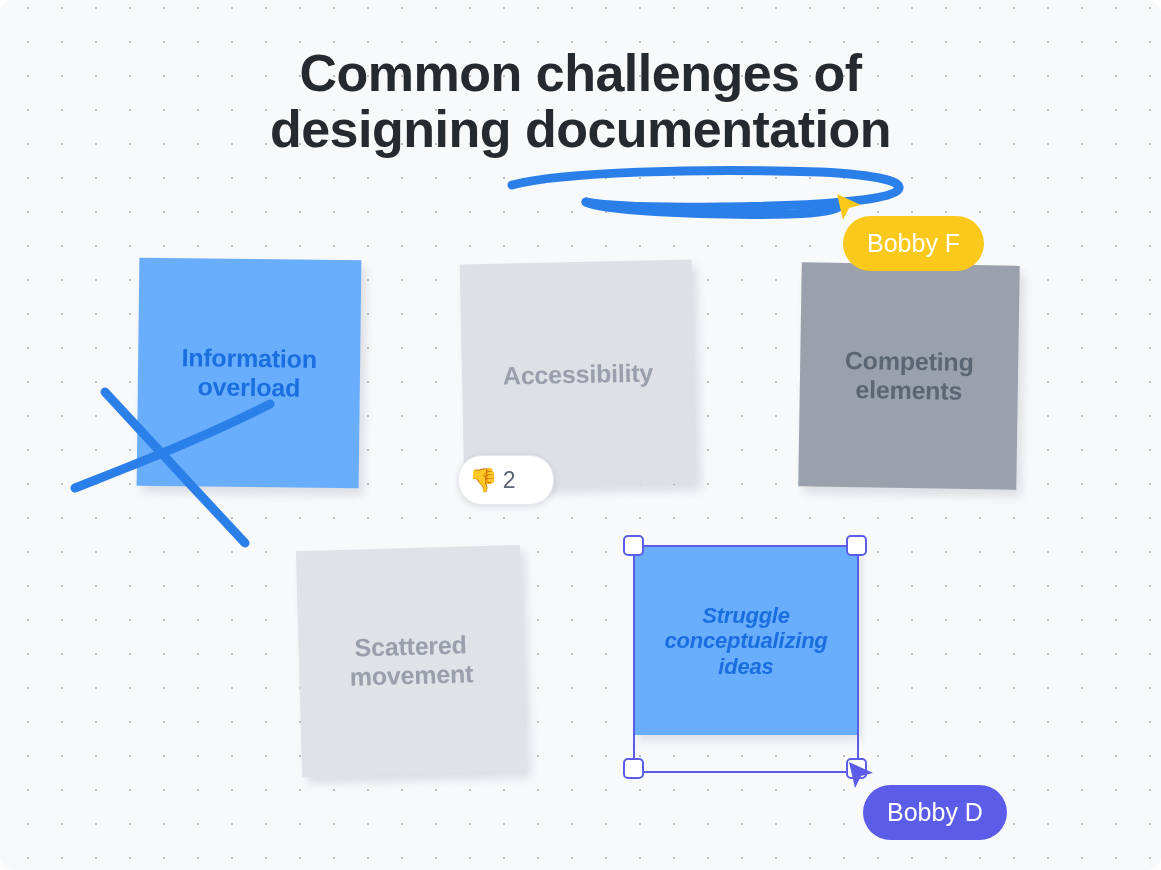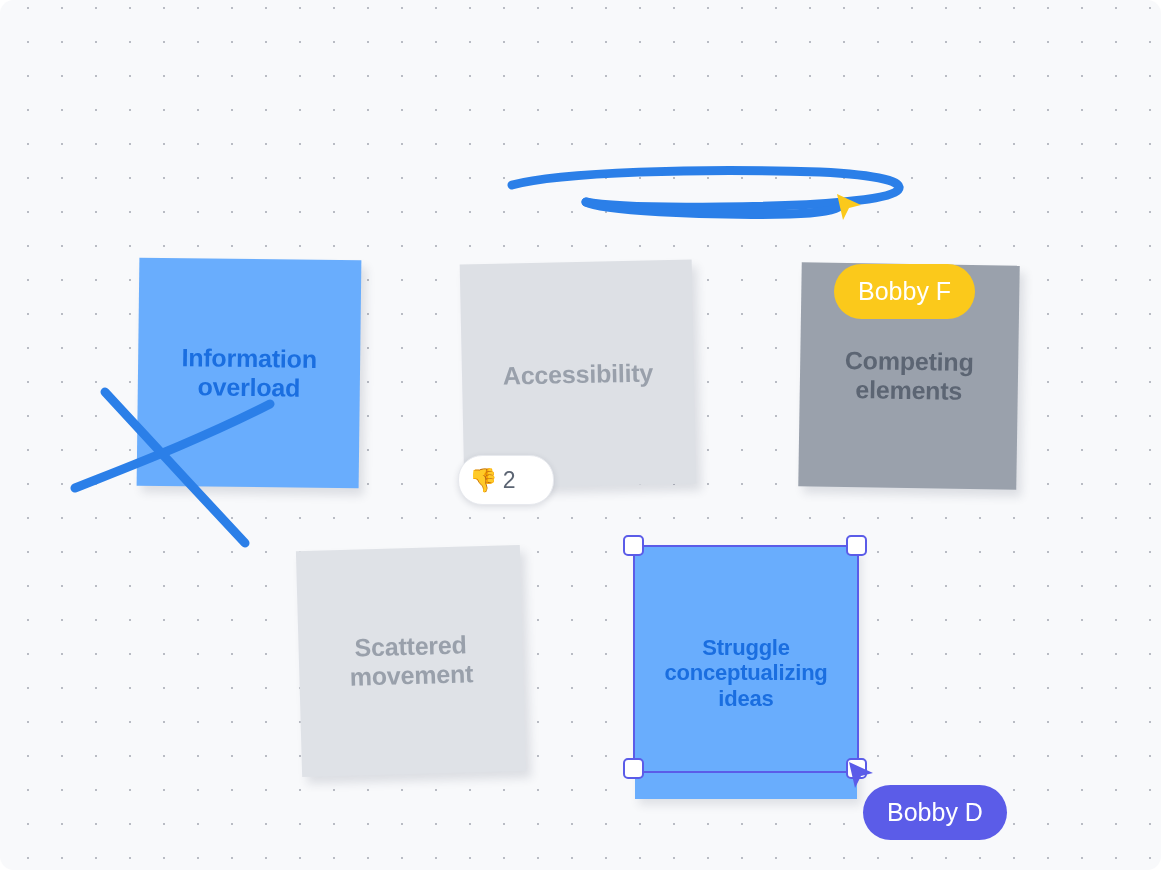--- a/index.html
+++ b/index.html
@@ -92,26 +92,27 @@
     transform: rotate(0.9deg);
   }
   #note-scattered-movement {
     left: 299px; top: 548px; width: 224px; height: 226px;
     background: #dfe2e7;
     color: #99a0ab;
     font-size: 25px;
     transform: rotate(-1.6deg);
   }
   #note-struggle-conceptualizing {
-    left: 635px; top: 547px; width: 222px; height: 252px;
+    left: 635px; top: 547px; width: 222px; height: 188px;
     background: #69adfd;
     color: #1a6ee0;
     font-size: 22px;
     transform: rotate(0deg);
     box-shadow: 4px 6px 9px rgba(40,50,70,0.12);
+    font-style: italic;
   }
 
   
   #selection-frame {
     position: absolute;
     left: 633px; top: 545px;
     width: 226px; height: 228px;
     border: 2px solid #5b5ce8;
     box-sizing: border-box;
     z-index: 11;
@@ -166,31 +167,33 @@
     padding: 0 24px;
     border-radius: 28px;
     color: #ffffff;
     font-size: 25px;
     font-weight: normal;
     white-space: nowrap;
   }
 
   #cursor-bobby { left: 834px; top: 192px; }
   #cursor-bobby .cursor-arrow { left: 0; top: 0; }
-  #cursor-bobby .cursor-label { left: 0; top: 24px; background: #fbc91b; margin-top: 48px; }
+  #cursor-bobby .cursor-label { left: 9px; top: 24px; background: #fbc91b; }
 
   #cursor-darren { left: 846px; top: 760px; }
   #cursor-darren .cursor-arrow { left: 0; top: 0; }
   #cursor-darren .cursor-label { left: 17px; top: 25px; background: #5b5ce8; }
 </style>
 </head>
 <body>
 
 <div id="board">
 
+  <div id="title">Common challenges of
+designing documentation</div>
 
   <svg class="scribble-svg scribble-under" viewBox="0 0 1161 870">
     <g fill="none" stroke="#2b7fe8" stroke-width="9" stroke-linecap="round" stroke-linejoin="round">
       <path d="M512,185 C560,172 700,168 820,172 C880,175 905,182 898,190 C890,200 820,206 720,207 C640,208 600,205 586,202"></path>
       <path d="M586,202 C600,210 700,216 790,214 C820,213 836,210 840,206"></path>
     </g>
   </svg>
 
   <div class="note" id="note-information-overload">
     <span class="note-text">Information

